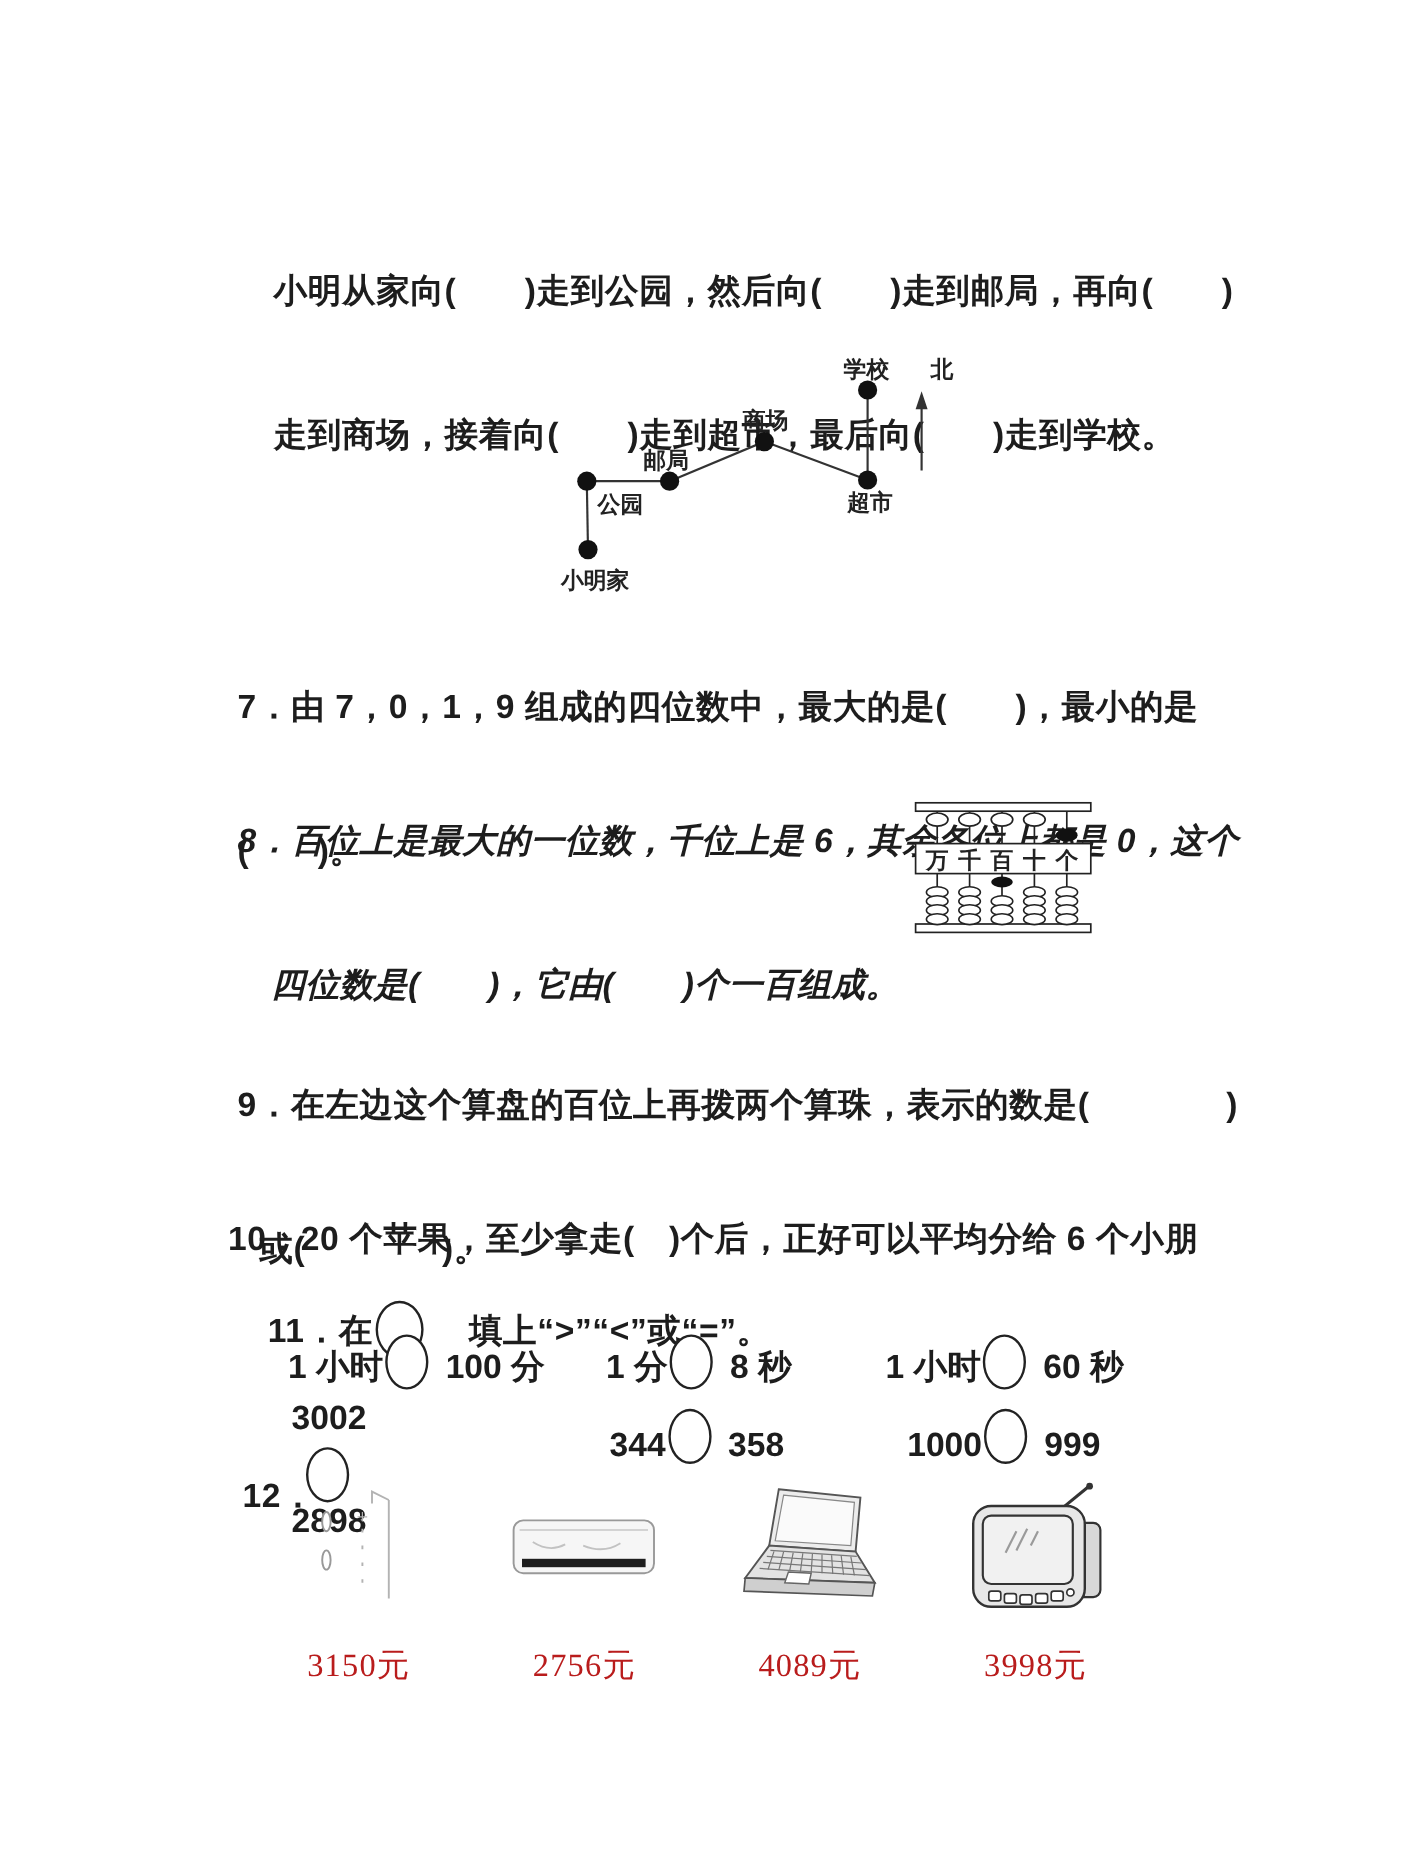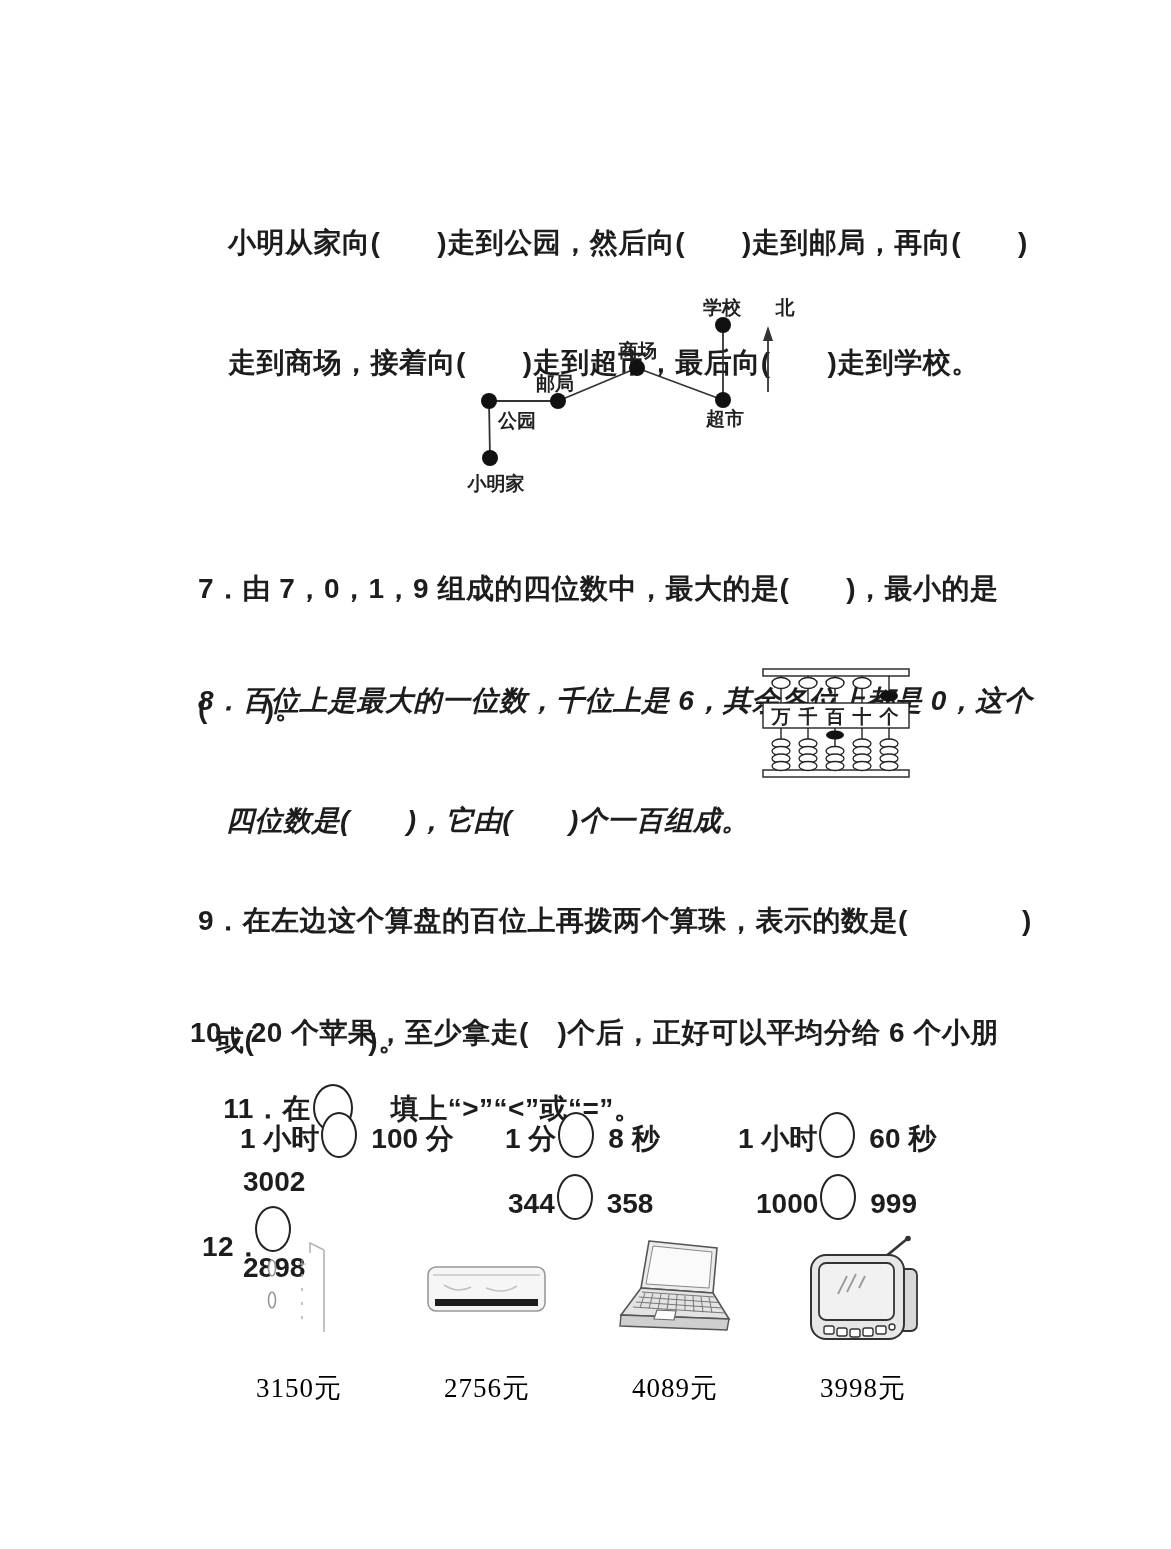--- a/index.html
+++ b/index.html
@@ -21,21 +21,21 @@
   .cmp-circle { flex:0 0 auto; width:36px; height:46px; border:2px solid #222;
                 border-radius:50%; margin:8px 14px 0 2px; background:#fff; }
   .title-circle { display:inline-block; width:40px; height:48px; border:2px solid #222;
                   border-radius:50%; vertical-align:-14px; margin:0 38px 0 2px; background:#fff; }
 
   
   .products { position:absolute; left:205px; top:1238px; width:752px; display:flex; }
   .product { width:188px; display:flex; flex-direction:column; align-items:center; }
   .product-img { height:102px; display:flex; align-items:center; justify-content:center; }
   .price { margin-top:30px; font-family:"Liberation Serif", serif; font-size:27px;
-           color:#000000; letter-spacing:1px; }
+           color:#b91c1c; letter-spacing:1px; }
 
   svg text { font-family:"Liberation Sans", sans-serif; }
   .map-label { font-size:19px; font-weight:600; fill:#222; }
   .abacus-label { font-size:19px; font-weight:600; fill:#222; }
 </style>
 </head>
 <body>
 
 <div class="page">
 

